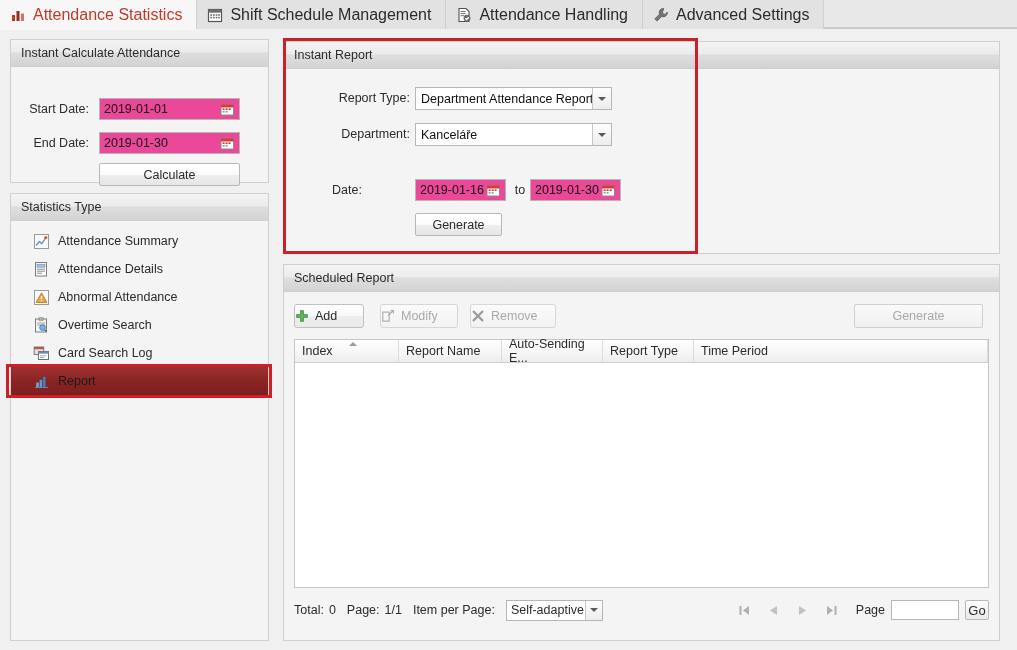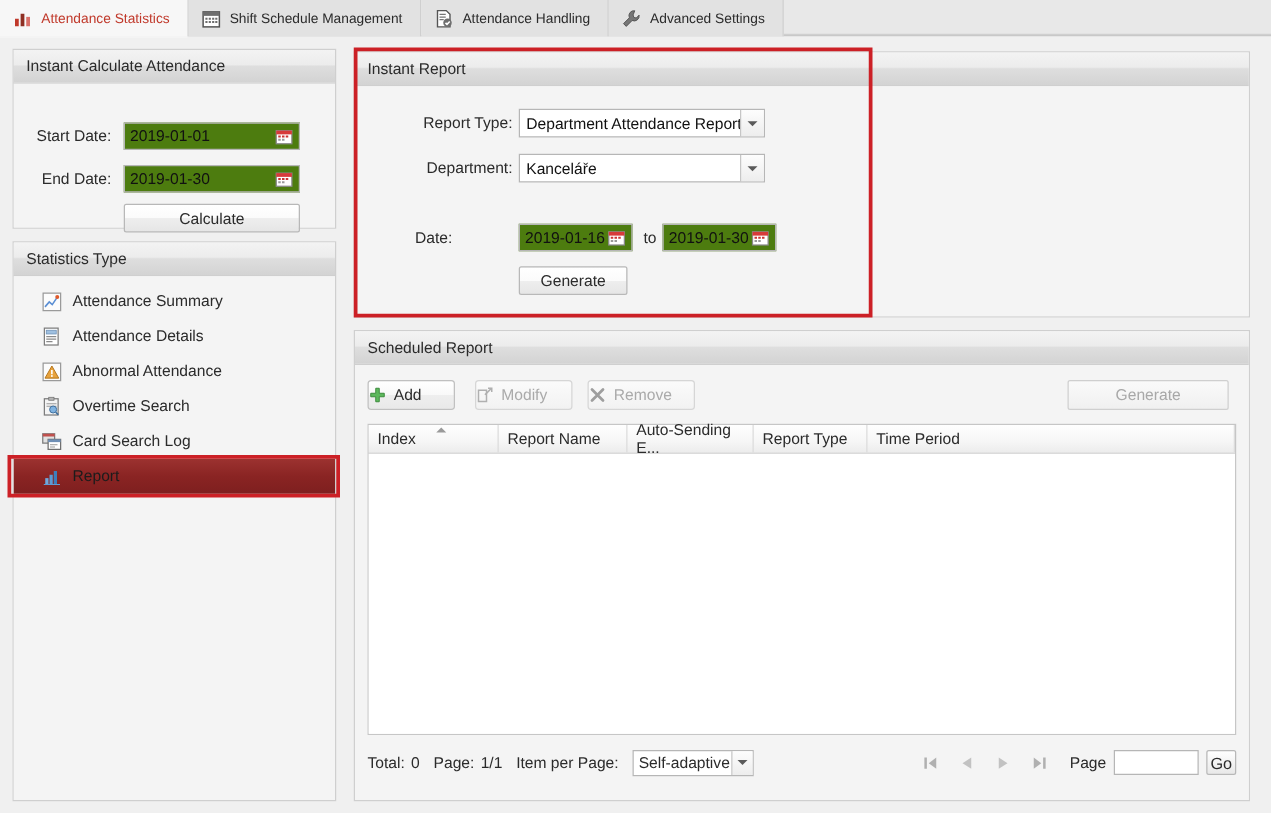--- a/index.html
+++ b/index.html
@@ -20,21 +20,21 @@
     background: #f2f2f2;
     border-bottom: 1px solid #c8c8c8;
     display: flex; align-items: stretch;
   }
   .tab {
     display: flex; align-items: center; gap: 7px;
     padding: 0 14px 0 10px;
     height: 29px;
     background: #e2e2e2;
     border-right: 1px solid #cfcfcf;
-    font-size: 11px;
+    font-size: 16px;
     color: #2b2b2b;
     cursor: default;
     position: relative;
   }
   .tab.active {
     background: #f7f7f7;
     color: #c0392b;
     border-right: 1px solid #cfcfcf;
   }
   .tab.active::after{
@@ -64,21 +64,21 @@
   
   #p-manual { left: 10px; top: 39px; width: 259px; height: 144px; }
   #p-stats  { left: 10px; top: 193px; width: 259px; height: 448px; }
   #p-instant{ left: 283px; top: 41px; width: 717px; height: 213px; }
   #p-sched  { left: 283px; top: 264px; width: 717px; height: 377px; }
 
   
   .lbl { position: absolute; font-size: 12.5px; color: #2b2b2b; text-align: right; }
   .field {
     position: absolute;
-    background: #4d7c0f;
+    background: #ec4899;
     border: 1px solid #b6b6b6;
     height: 22px;
     display: flex; align-items: center;
     padding: 0 4px;
     font-size: 12.5px;
     color: #111;
   }
   .field .txt { flex: 1; white-space: nowrap; overflow: hidden; }
   .cal-ico { width: 15px; height: 14px; flex: none; }
 

